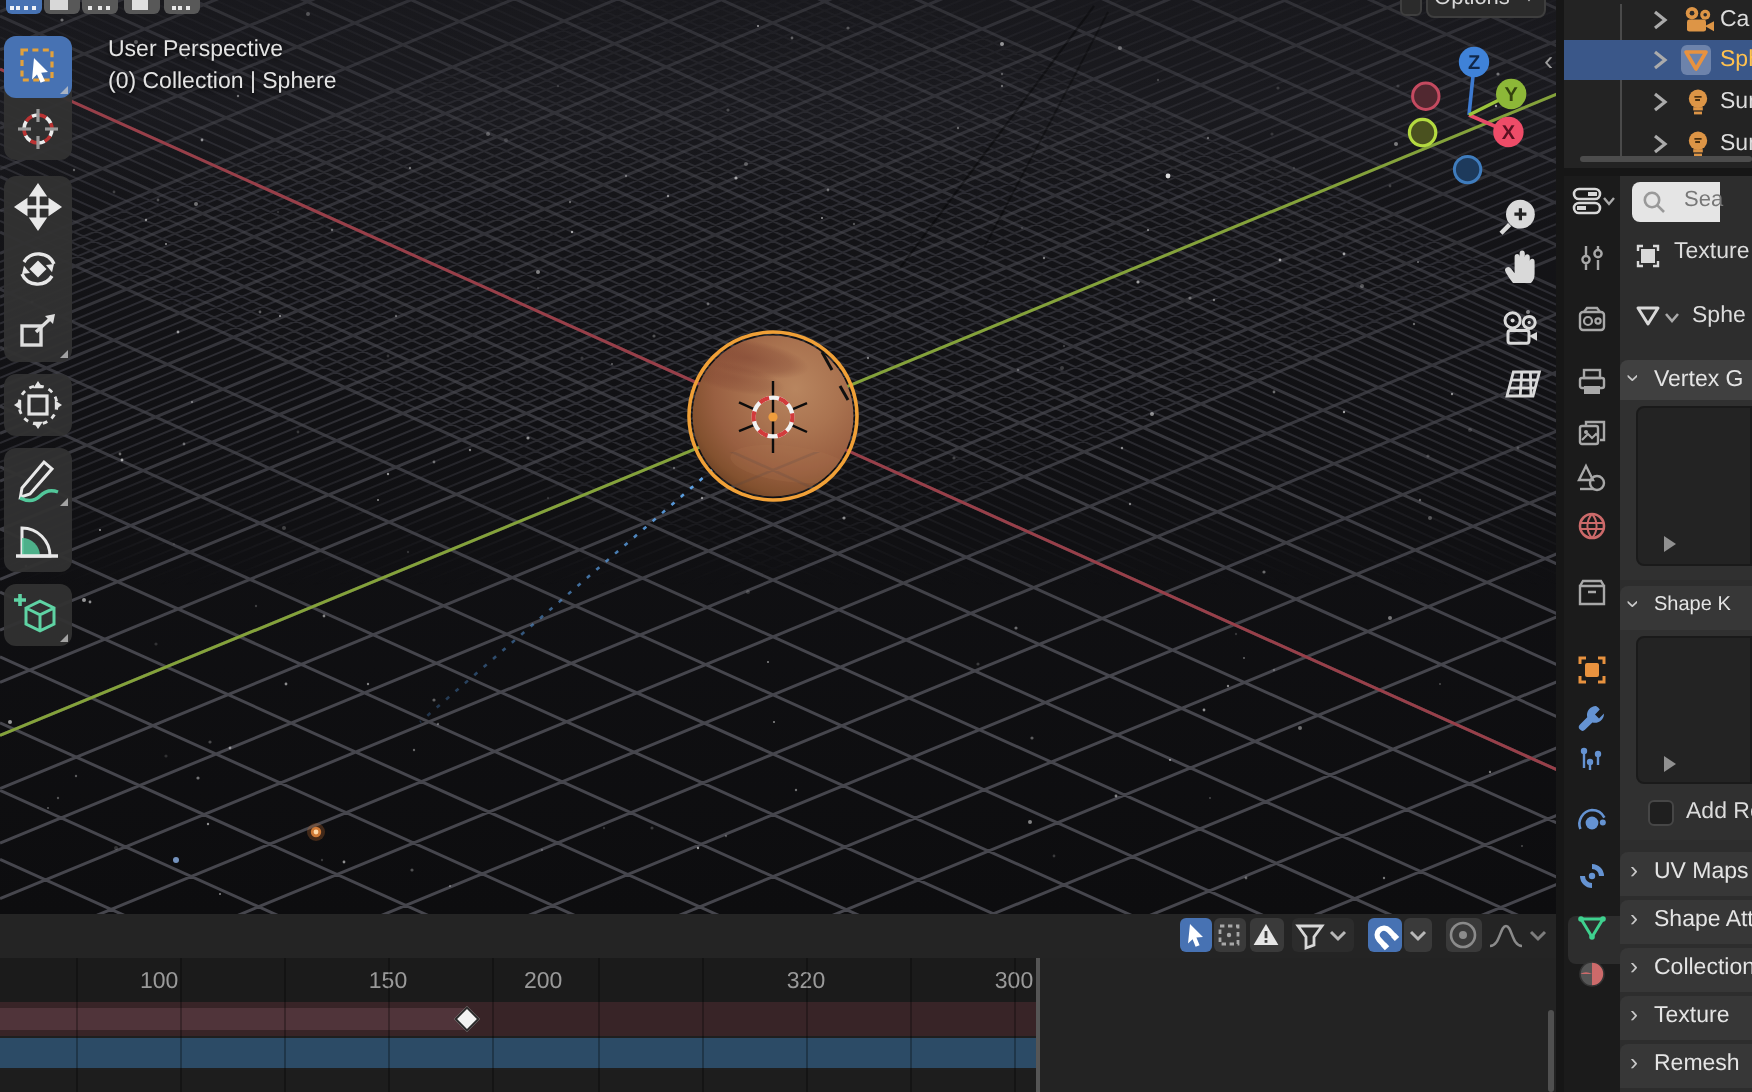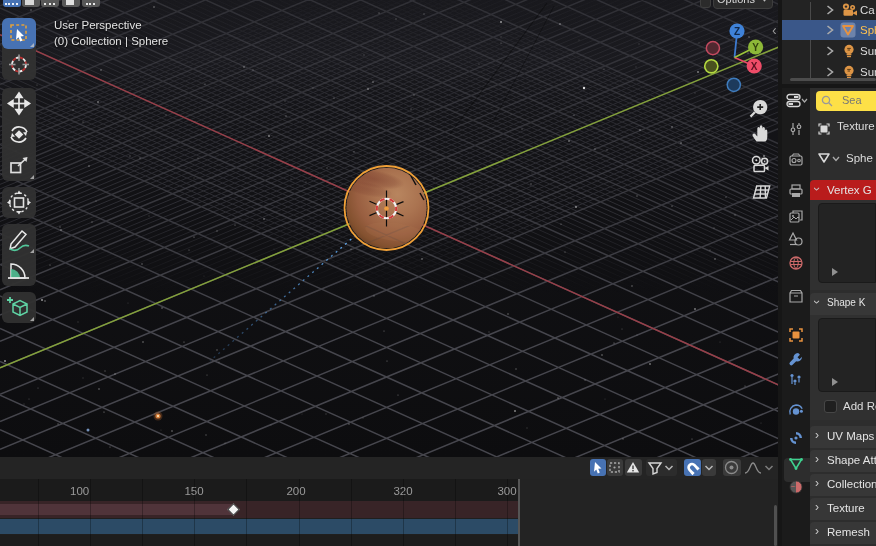--- a/index.html
+++ b/index.html
@@ -488,21 +488,21 @@
           <svg width="10" height="8" viewBox="0 0 10 8" class="abs" style="left:21px;top:5px;opacity:0.6">
             <path d="M1.5 2 L5 5.5 L8.5 2" fill="none" stroke="#b8b8b8" stroke-width="1.5"></path>
           </svg>
         </div>
       </div>
 <div class="abs" style="left:0;top:22px;width:782px;height:67px;background:#1f1f1f">
  <div class="abs" style="left:520px;top:0;width:262px;height:67px;background:#232323"></div>
  <div class="abs" style="left:0;top:0;width:520px;height:22px;background:#1b1b1b"></div>
  <div class="abs" style="left:70px;top:6px;width:40px;color:#9a9a9a;font-size:11.5px">100</div>
         <div class="abs" style="left:174px;top:6px;width:40px;text-align:center;color:#9a9a9a;font-size:11.5px">150</div>
-        <div class="abs" style="left:276px;top:6px;width:40px;text-align:center;color:#9a9a9a;font-size:11.5px">200</div>
+        <div class="abs" style="left:262px;top:6px;width:40px;text-align:left;color:#9a9a9a;font-size:11.5px">200</div>
         <div class="abs" style="left:383px;top:6px;width:40px;text-align:center;color:#9a9a9a;font-size:11.5px">320</div>
         <div class="abs" style="left:487px;top:6px;width:40px;text-align:center;color:#9a9a9a;font-size:11.5px">300</div>
  <div class="abs" style="left:0;top:22px;width:519px;height:16.5px;background:#382427"></div>
  <div class="abs" style="left:0;top:24.5px;width:234px;height:11px;background:#50343a"></div>
  <div class="abs" style="left:0;top:39.5px;width:520px;height:15px;background:#2c4b66"></div>
  <div class="abs" style="left:0;top:55.5px;width:520px;height:12px;background:#1d1d1d"></div>
  <div class="abs" style="left:38px;top:0;width:1px;height:67px;background:rgba(0,0,0,0.28)"></div>
         <div class="abs" style="left:90px;top:0;width:1px;height:67px;background:rgba(0,0,0,0.28)"></div>
         <div class="abs" style="left:142px;top:0;width:1px;height:67px;background:rgba(0,0,0,0.28)"></div>
         <div class="abs" style="left:194px;top:0;width:1px;height:67px;background:rgba(0,0,0,0.28)"></div>
@@ -679,42 +679,42 @@
  <svg width="23" height="18" viewBox="0 0 23 18" style="position:absolute">
           <g fill="none" stroke="#d8d8d8" stroke-width="1.3">
             <rect x="2" y="2.5" width="13" height="5" rx="2.5"></rect>
             <rect x="2" y="9.5" width="13" height="5" rx="2.5"></rect>
           </g>
           <rect x="9" y="4" width="4.5" height="2" fill="#d8d8d8"></rect>
           <rect x="3.5" y="11" width="4.5" height="2" fill="#d8d8d8"></rect>
           <path d="M17 8 l2.5 3 2.5 -3" fill="none" stroke="#aaa" stroke-width="1.2" transform="translate(0,-1)"></path>
         </svg>
 </div>
-<div class="abs" style="left:34px;top:91px;width:60px;height:20px;background:#fde047;border-radius:4px 0 0 4px">
+<div class="abs" style="left:34px;top:91px;width:44px;height:20px;background:#e5e5e5;border-radius:4px 0 0 4px">
  <svg width="14" height="14" viewBox="0 0 14 14" style="position:absolute;left:4px;top:3px">
           <circle cx="6" cy="6" r="3.6" fill="none" stroke="#999" stroke-width="1.3"></circle>
           <line x1="8.7" y1="8.7" x2="12" y2="12" stroke="#999" stroke-width="1.3"></line>
         </svg>
  <div class="abs" style="left:26px;top:3px;color:#777;font-size:11px">Sea</div>
 </div>
 <div class="abs" style="left:36px;top:121px;width:12px;height:12px">
  <svg width="12" height="12" viewBox="0 0 12 12">
           <rect x="2.5" y="2.5" width="7" height="7" fill="#d9d9d9"></rect>
           <path d="M1 3.5 V1 h2.5 M8.5 1 H11 v2.5 M11 8.5 V11 H8.5 M3.5 11 H1 V8.5" stroke="#d9d9d9" stroke-width="1.2" fill="none"></path>
         </svg>
 </div>
 <div class="abs" style="left:55px;top:120px;color:#dcdcdc;font-size:11.5px;white-space:nowrap">Texture</div>
 <div class="abs" style="left:34px;top:149px;width:26px;height:19px">
  <svg width="26" height="19" viewBox="0 0 26 19">
           <path d="M3 5 H13 L8 13 Z" fill="none" stroke="#d9d9d9" stroke-width="1.5" stroke-linejoin="round"></path>
           <path d="M17 8 l3 3.5 3 -3.5" fill="none" stroke="#aaa" stroke-width="1.3"></path>
         </svg>
 </div>
 <div class="abs" style="left:64px;top:152px;color:#dcdcdc;font-size:11.5px;white-space:nowrap">Sphe</div>
-<div class="abs" style="left:28px;top:180px;width:66px;height:22px;background:#b91c1c;border-radius:4px 0 0 0">
+<div class="abs" style="left:28px;top:180px;width:66px;height:22px;background:#404040;border-radius:4px 0 0 0">
         <div class="abs" style="left:5px;top:2px;color:#c9c9c9;font-size:12px"><span style="display:inline-block;transform:rotate(90deg)">›</span></div>
         <div class="abs" style="left:17px;top:4px;color:#e4e4e4;font-size:11.5px;white-space:nowrap">Vertex G</div>
       </div>
 <div class="abs" style="left:28px;top:200px;width:66px;height:90px;background:#303030"></div>
 <div class="abs" style="left:36px;top:203px;width:58px;height:80px;background:#232323;border:1px solid #1a1a1a;border-radius:4px 0 0 4px"></div>
 <div class="abs" style="left:50px;top:268px;width:0;height:0;border-top:4px solid transparent;border-bottom:4px solid transparent;border-left:6px solid #909090"></div>
 <div class="abs" style="left:28px;top:293px;width:66px;height:22px;background:#373737;border-radius:4px 0 0 0">
         <div class="abs" style="left:5px;top:2px;color:#c9c9c9;font-size:12px"><span style="display:inline-block;transform:rotate(90deg)">›</span></div>
         <div class="abs" style="left:17px;top:4px;color:#e4e4e4;font-size:10px;white-space:nowrap">Shape K</div>
       </div>

